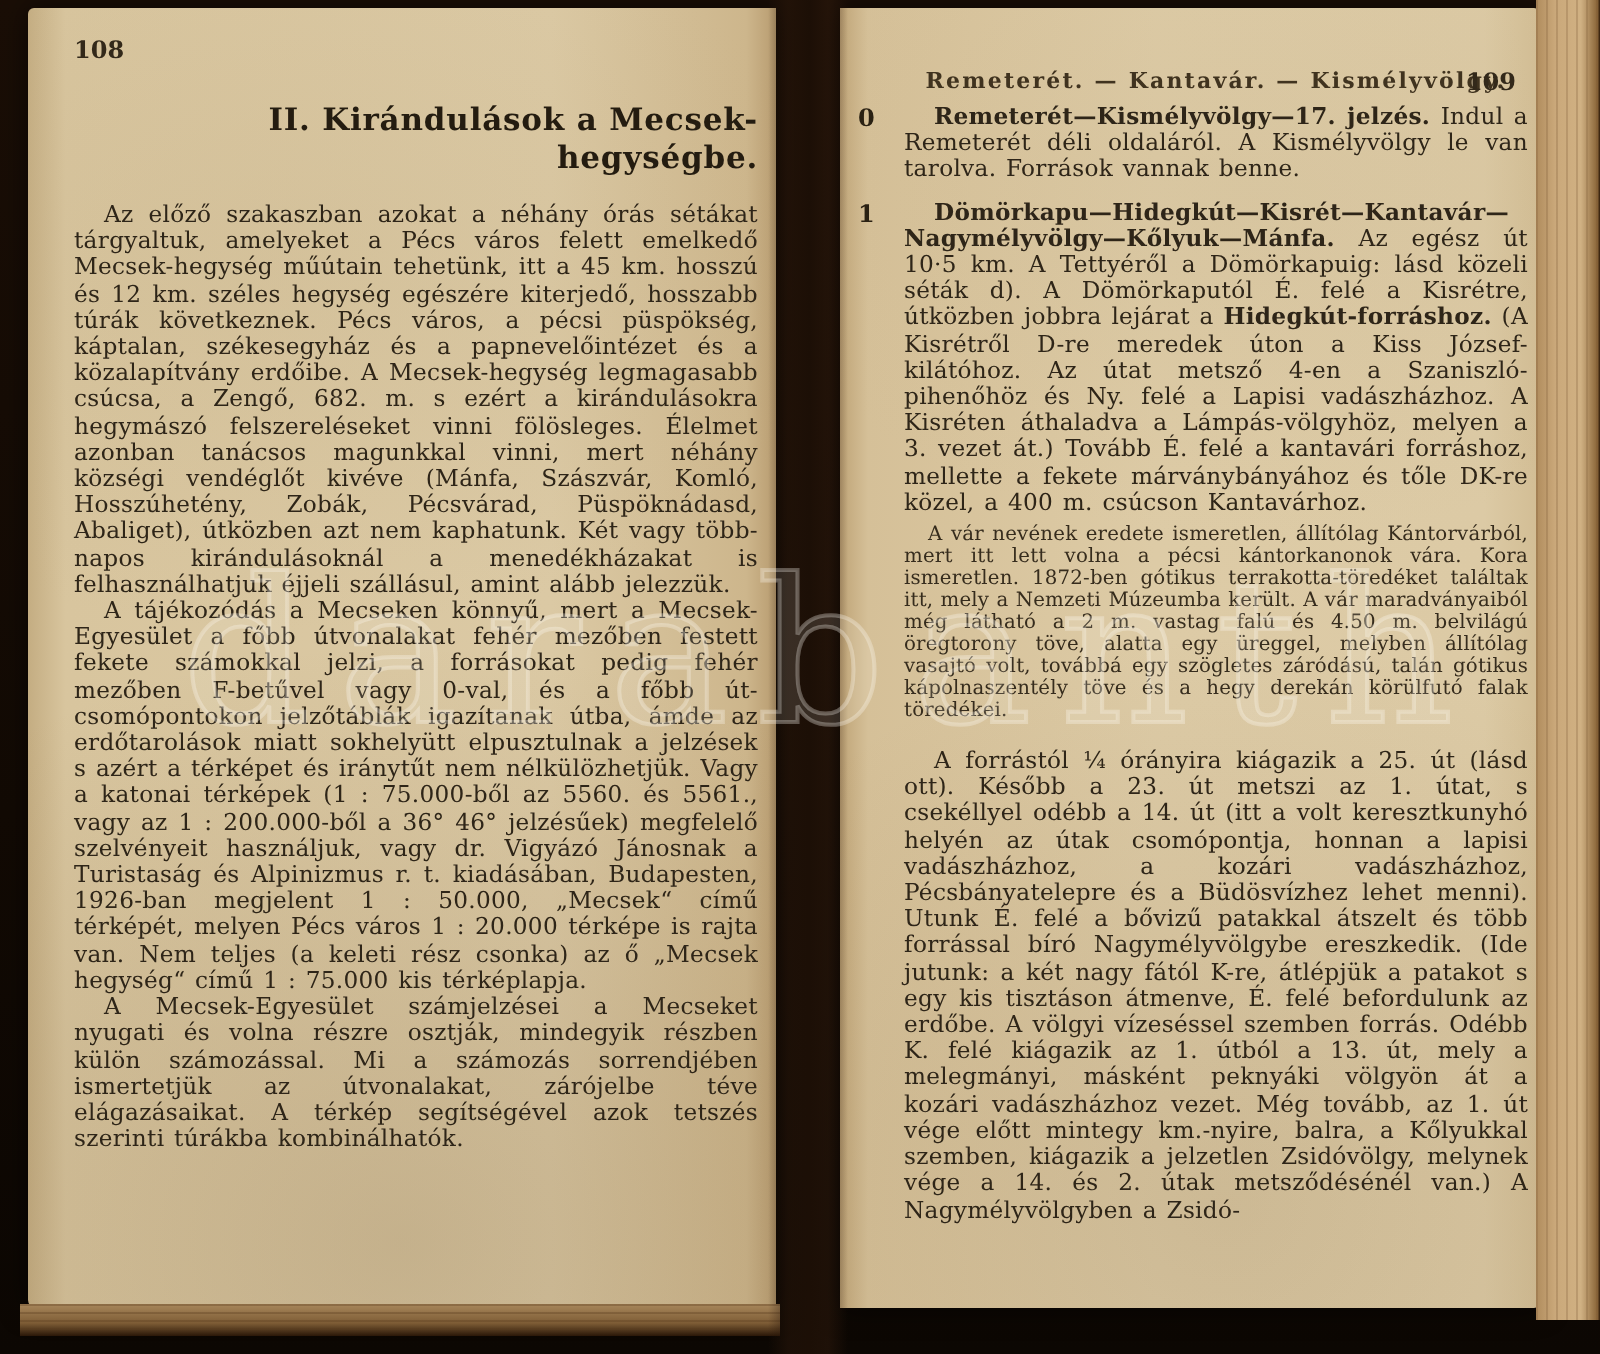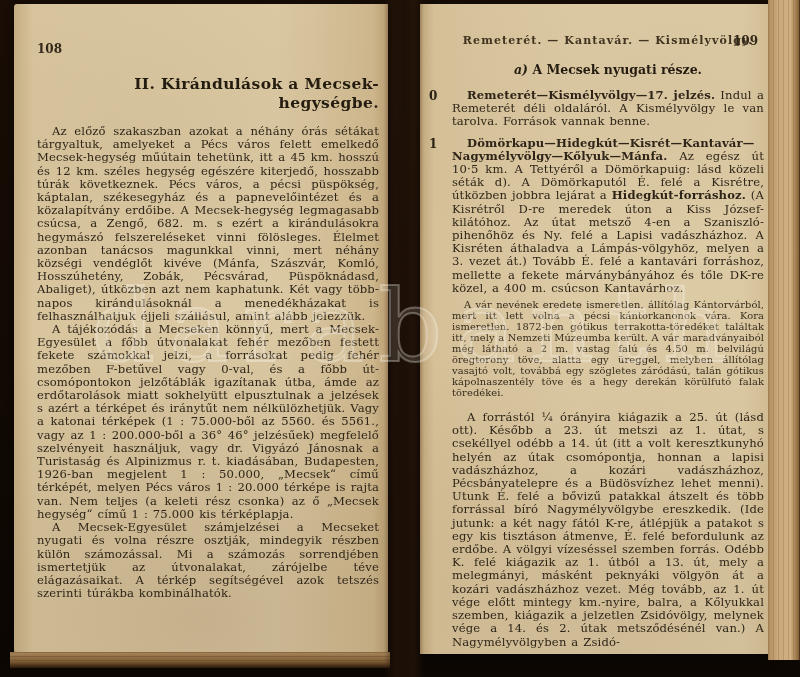--- a/index.html
+++ b/index.html
@@ -37,21 +37,21 @@
         background:
          repeating-linear-gradient(90deg,rgba(120,85,50,.25) 0 1px,rgba(0,0,0,0) 1px 5px),
          linear-gradient(90deg,#b08c5d 0%,#caa87a 30%,#d0b183 70%,#8a6538 96%,#2a1708 100%);}
   .bottom-edge{position:absolute;left:10px;top:652px;width:380px;height:16px;z-index:1;
         background:
          repeating-linear-gradient(180deg,rgba(90,60,30,.35) 0 1px,rgba(0,0,0,0) 1px 4px),
          linear-gradient(180deg,#a8875b 0%,#7d5c35 60%,#2a1708 100%);}
 
   
   .inner{position:relative;height:100%;box-sizing:border-box;color:#2c2318;}
-  .left .inner{padding:38px 9px 0 23px;}
+  .left .inner{padding:14px 9px 0 23px;}
   .right .inner{padding:30px 6px 0 32px;}
   .runhead{position:relative;height:16px;margin-bottom:2px;}
   .runhead .head{display:block;text-align:center;font-size:11px;font-weight:bold;
                  letter-spacing:1.1px;color:#40331f;}
   .runhead .pnum{position:absolute;top:0;font-size:12px;font-weight:bold;color:#33291a;}
   .left .runhead .pnum{left:0px;}
   .right .runhead .pnum{right:6px;}
 
   .book-title{text-align:right;font-weight:bold;font-size:15.5px;letter-spacing:.4px;
               margin:16px 0 13px 0;color:#241c10;}
@@ -96,21 +96,20 @@
       <p class="body indent"><span class="seg-n">A Mecsek-Egyesület számjelzései a Mecseket </span><span class="seg-i">nyugati és volna részre</span><span class="seg-n"> osztják, mindegyik részben külön számozással. Mi a számozás sorrendjében ismertetjük az útvonalakat, zárójelbe téve elágazásaikat. A térkép segítségével azok tetszés szerinti túrákba kombinálhatók.</span></p>
     </div>
   </div>
 
   <div class="page right">
     <div class="inner">
       <div class="runhead">
         <span class="head">Remeterét. — Kantavár. — Kismélyvölgy.</span>
         <span class="pnum">109</span>
       </div>
-      <div class="section-head"><span class="seg-i">a)</span><span class="seg-b"> A Mecsek nyugati része.</span></div>
 
       <div class="route">
         <span class="mnum">0</span>
         <p class="body indent"><span class="seg-b">Remeterét—Kismélyvölgy—17. jelzés.</span><span class="seg-n"> Indul a Remeterét déli oldaláról. A Kismélyvölgy le van tarolva. Források vannak benne.</span></p>
       </div>
       <div class="gap"></div>
       <div class="route">
         <span class="mnum">1</span>
         <p class="body indent"><span class="seg-b">Dömörkapu—Hidegkút—Kisrét—Kantavár—Nagymélyvölgy—Kőlyuk—Mánfa.</span><span class="seg-n"> Az egész út 10·5 km. A </span><span class="seg-i">Tettyéről</span><span class="seg-n"> a </span><span class="seg-i">Dömörkapuig:</span><span class="seg-n"> lásd közeli séták </span><span class="seg-i">d)</span><span class="seg-n">. A Dömörkaputól É. felé a </span><span class="seg-i">Kisrétre</span><span class="seg-n">, útközben jobbra lejárat a </span><span class="seg-b">Hidegkút-forráshoz.</span><span class="seg-n"> (A </span><span class="seg-i">Kisrétről</span><span class="seg-n"> D-re meredek úton a </span><span class="seg-i">Kiss József-kilátóhoz.</span><span class="seg-n"> Az útat metsző </span><span class="seg-i">4</span><span class="seg-n">-en a </span><span class="seg-i">Szaniszló-pihenőhöz</span><span class="seg-n"> és Ny. felé a </span><span class="seg-i">Lapisi vadászházhoz.</span><span class="seg-n"> A Kisréten áthaladva a </span><span class="seg-i">Lámpás-völgyhöz</span><span class="seg-n">, melyen a 3. vezet át.) Tovább É. felé a </span><span class="seg-i">kantavári forráshoz</span><span class="seg-n">, mellette a fekete márványbányához és tőle DK-re közel, a 400 m. csúcson </span><span class="seg-i">Kantavárhoz.</span></p>
       </div>

